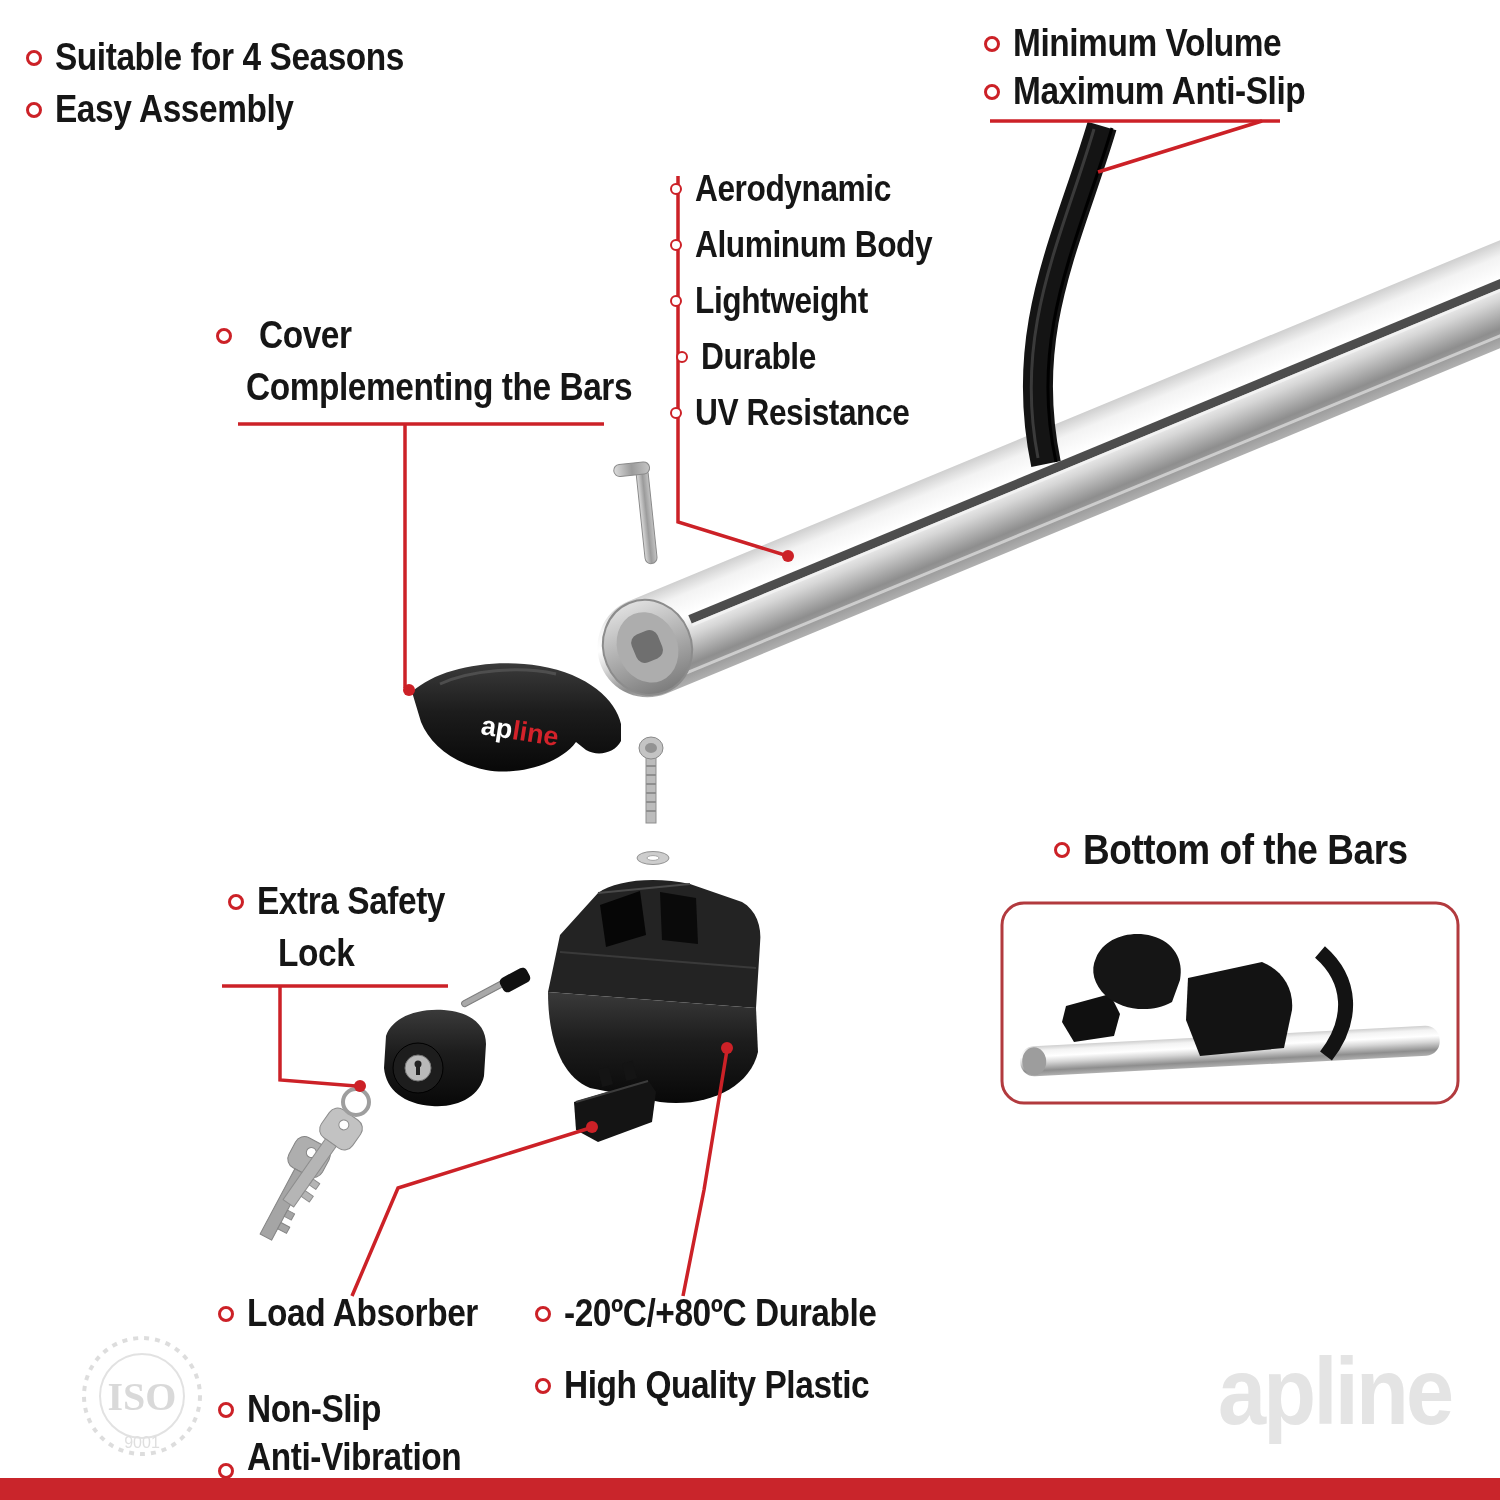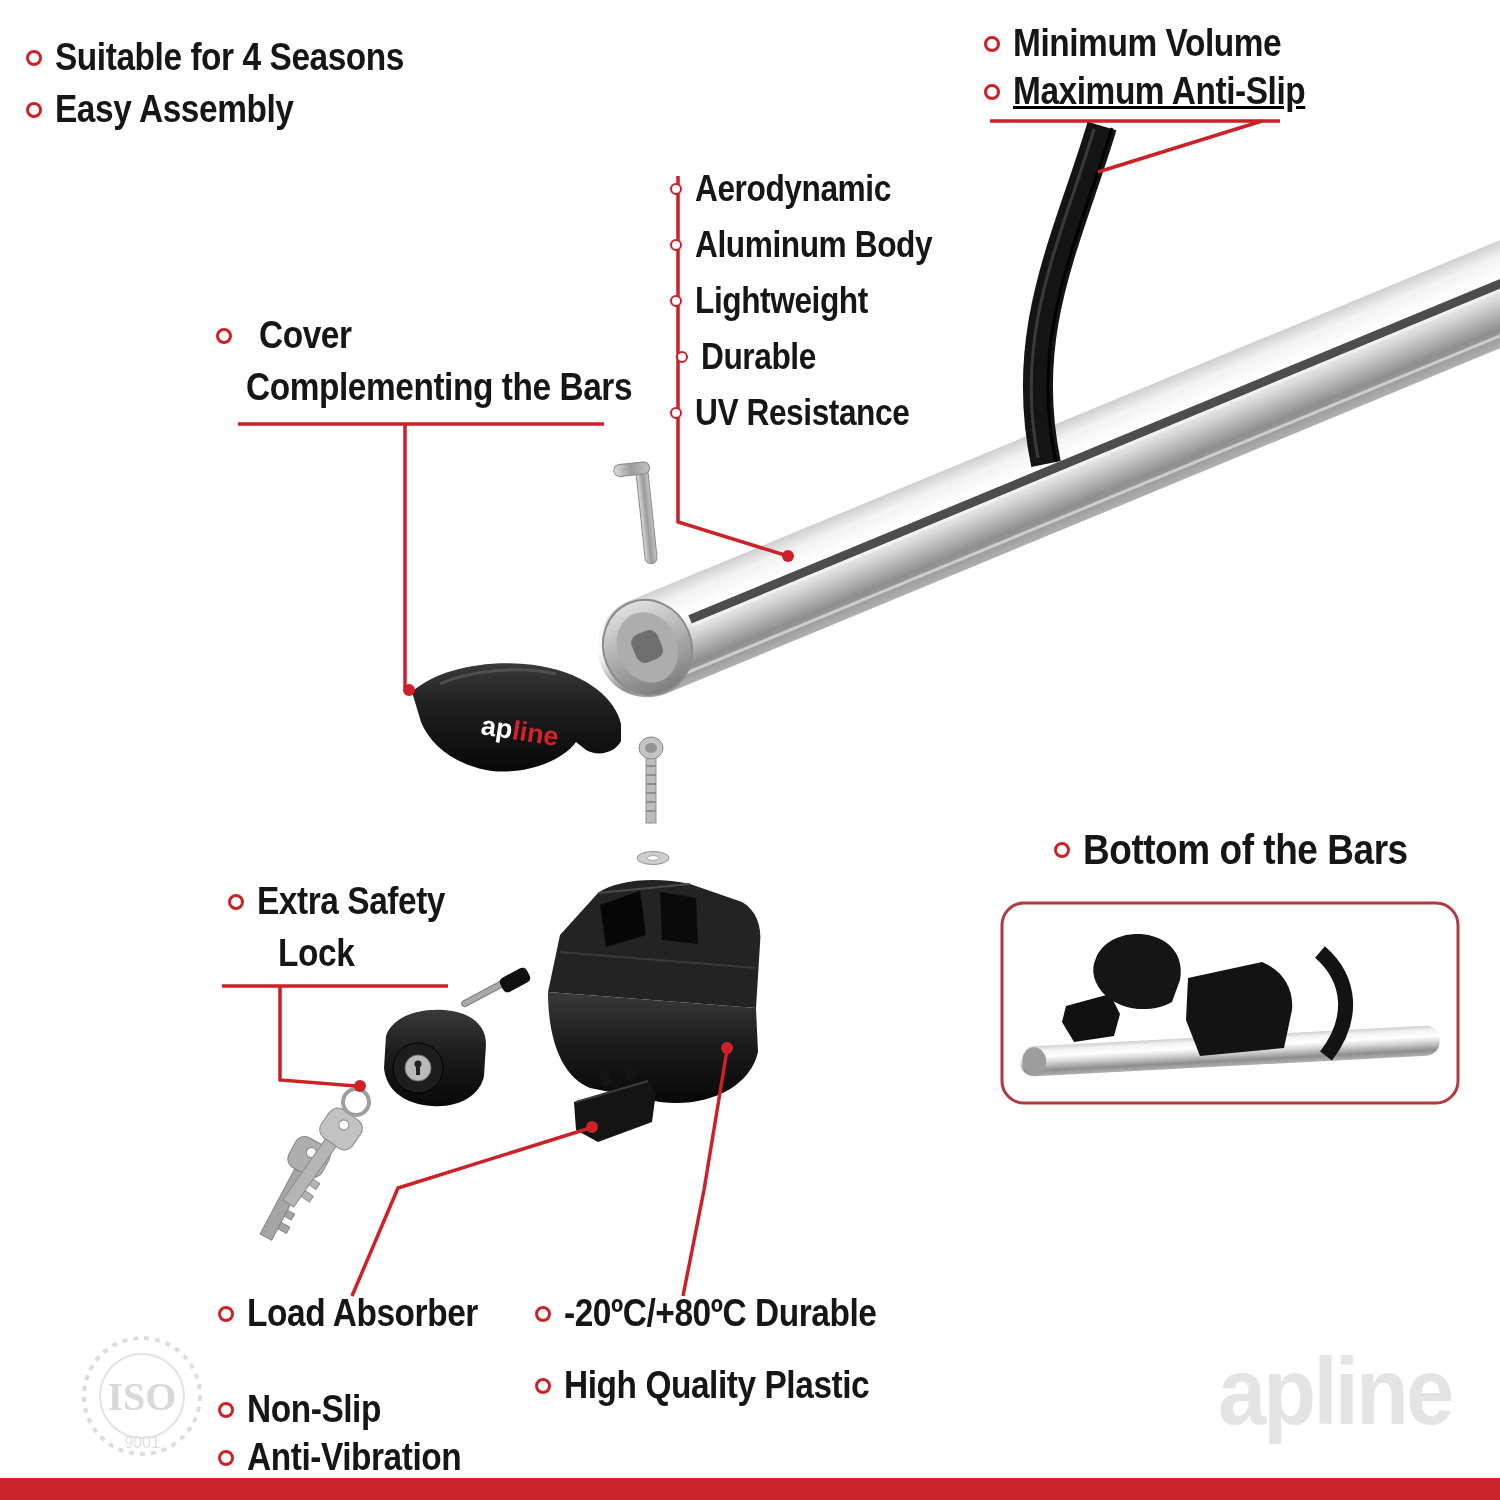--- a/index.html
+++ b/index.html
@@ -192,21 +192,21 @@
 </div>
 <div class="row" style="left:26px;top:88px;">
   <span class="ring"></span>
   <span class="lbl fs38">Easy Assembly</span>
 </div>
 
 <div class="row" style="left:984px;top:22px;">
   <span class="ring"></span>
   <span class="lbl fs38">Minimum Volume</span>
 </div>
-<div class="row" style="left:984px;top:70px;text-decoration:underline;">
+<div class="row" style="left:984px;top:70px;">
   <span class="ring"></span>
   <span class="lbl fs38">Maximum Anti-Slip</span>
 </div>
 
 <div class="row" style="left:670px;top:168px;">
   <span class="ring sm"></span>
   <span class="lbl fs36">Aerodynamic</span>
 </div>
 <div class="row" style="left:670px;top:224px;">
   <span class="ring sm"></span>
@@ -247,21 +247,21 @@
 </div>
 
 <div class="row" style="left:218px;top:1292px;">
   <span class="ring"></span>
   <span class="lbl fs38">Load Absorber</span>
 </div>
 <div class="row" style="left:218px;top:1364px;margin-top:24px;">
   <span class="ring"></span>
   <span class="lbl fs38">Non-Slip</span>
 </div>
-<div class="row" style="left:218px;top:1436px;">
+<div class="row" style="left:218px;top:1436px;align-items:flex-end;">
   <span class="ring"></span>
   <span class="lbl fs38">Anti-Vibration</span>
 </div>
 
 <div class="row" style="left:535px;top:1292px;">
   <span class="ring"></span>
   <span class="lbl fs38">-20ºC/+80ºC Durable</span>
 </div>
 <div class="row" style="left:535px;top:1364px;">
   <span class="ring"></span>

